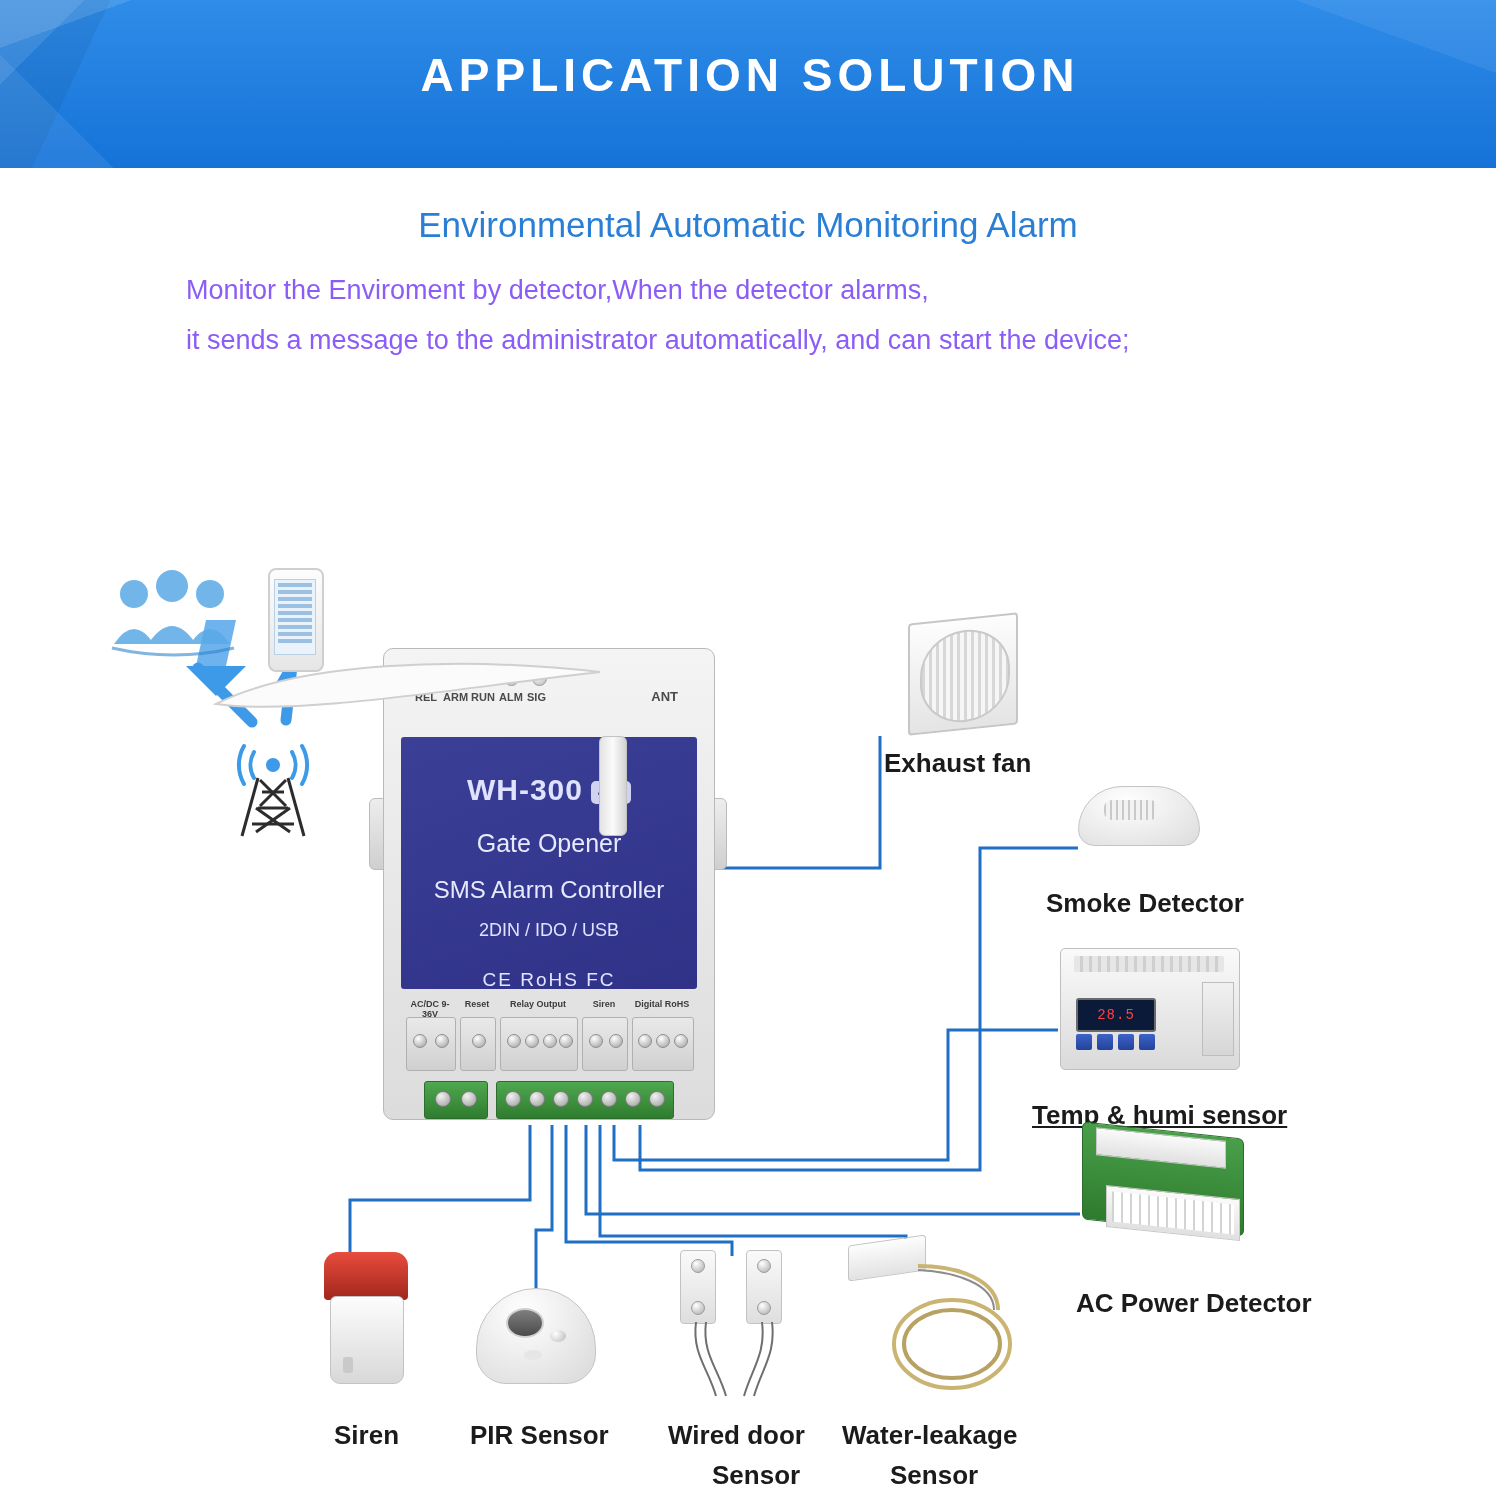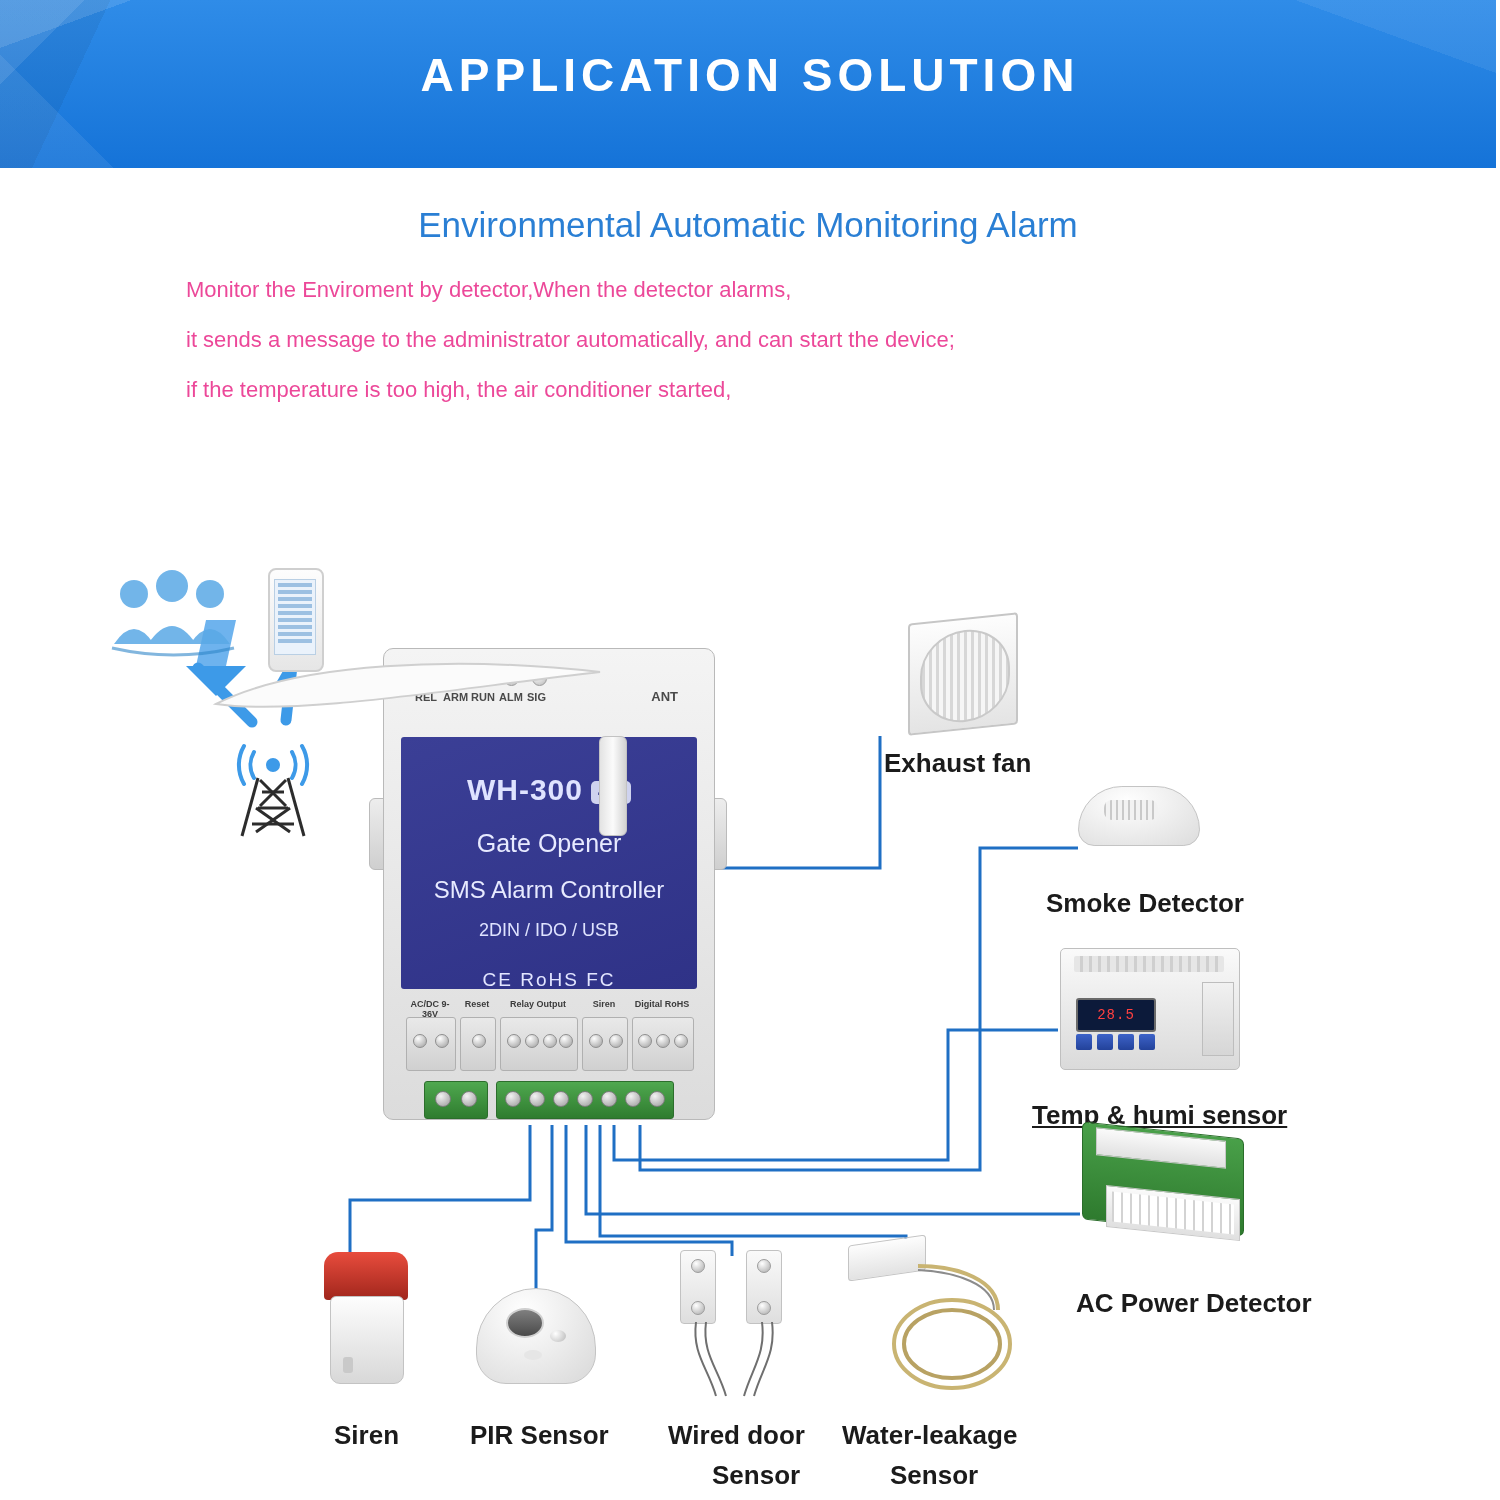--- a/index.html
+++ b/index.html
@@ -53,22 +53,22 @@
     position: absolute;
     left: 0; right: 0; top: 205px;
     text-align: center;
     font-size: 35px;
     color: #2a7fd4;
   }
   #paragraph {
     position: absolute;
     left: 186px; top: 265px;
     width: 1260px;
-    font-size: 22px;
-    color: #ec4899;
+    font-size: 27px;
+    color: #8b5cf6;
     line-height: 50px;
   }
   #paragraph div { white-space: nowrap; }
 
   
   #diagram {
     position: absolute;
     left: 0; top: 470px;
     width: 1500px; height: 1030px;
   }
@@ -363,21 +363,20 @@
     <div class="facets"></div>
     <div class="facet2"></div>
     <div id="banner-title">APPLICATION SOLUTION</div>
   </div>
 
   <div id="section-title">Environmental Automatic Monitoring Alarm</div>
 
   <div id="paragraph">
     <div>Monitor the Enviroment by detector,When the detector alarms,</div>
     <div>it sends a message to the administrator automatically, and can start the device;</div>
-    <div>if the temperature is too high, the air conditioner started,</div>
   </div>
 
   <div id="diagram">
 
     <svg id="wires" width="1500" height="1030">
       <g fill="none" stroke="#1f6fc4" stroke-width="3">
 
         <path d="M713,398 L880,398 L880,266"></path>
 
         <path d="M980,400 L980,378 L1078,378"></path>

